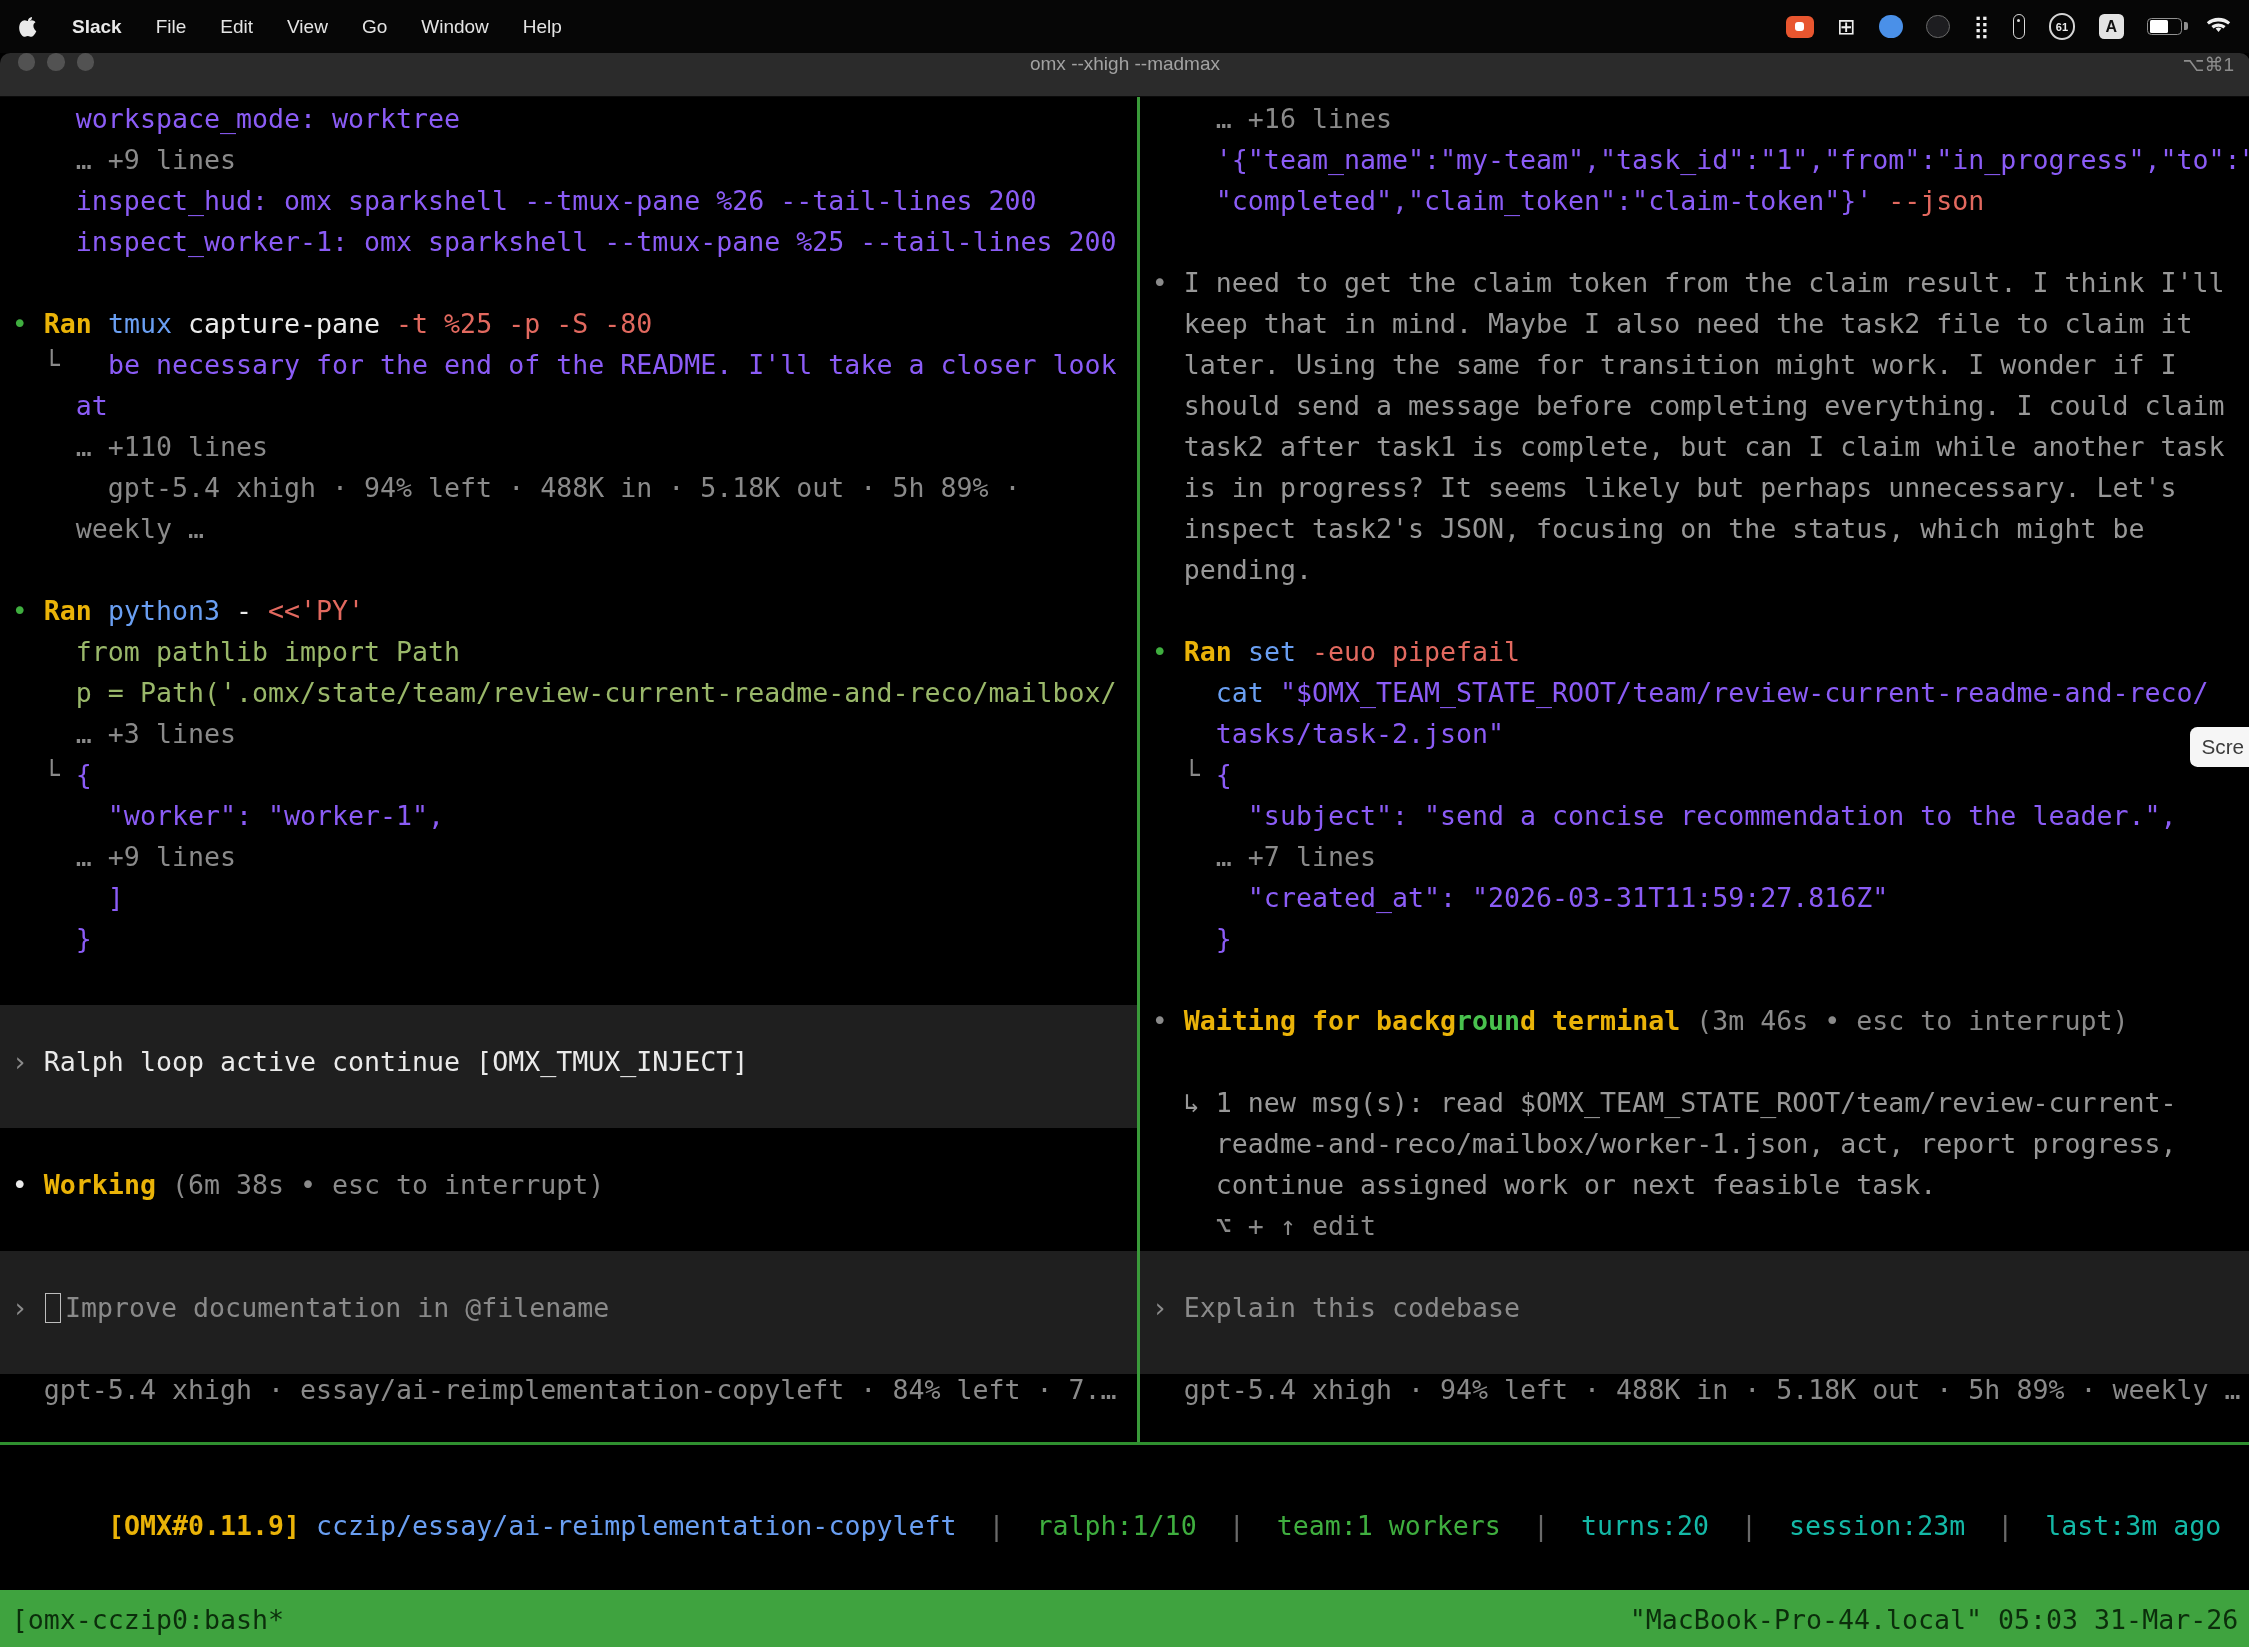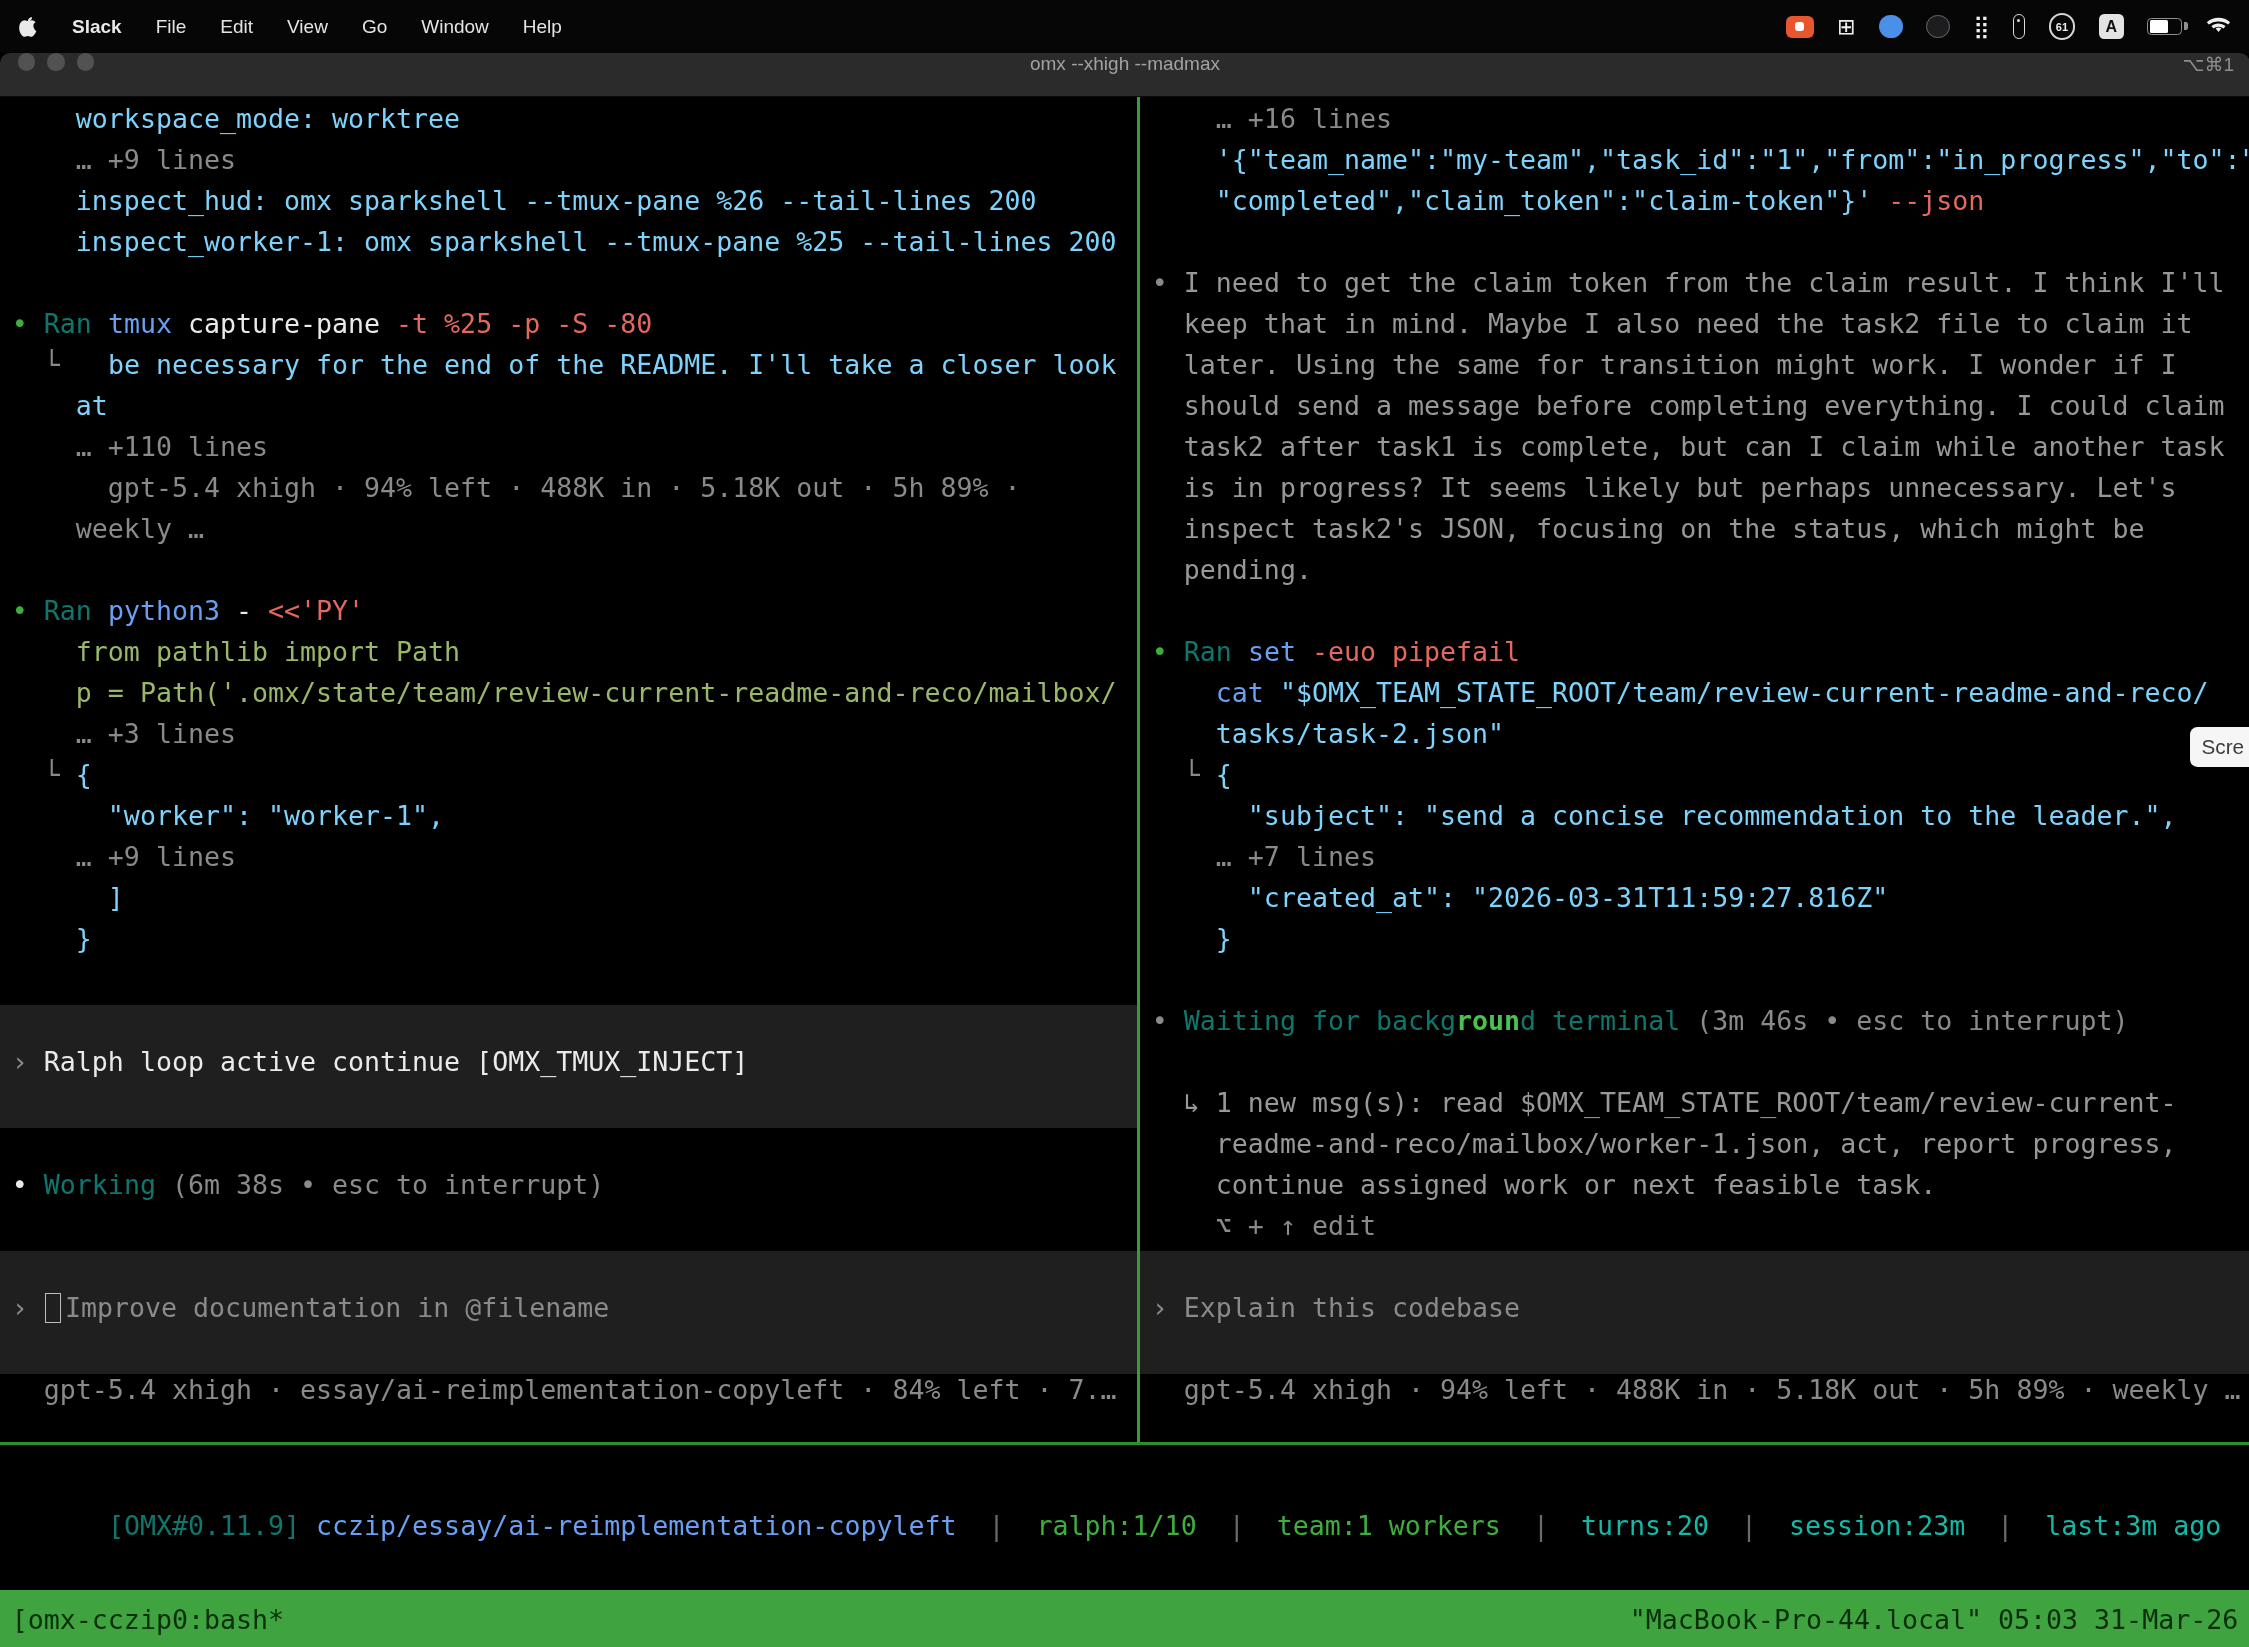--- a/index.html
+++ b/index.html
@@ -38,24 +38,24 @@
 
   
   .terminal{display:flex;height:1345px;background:#000}
   .pane{overflow:hidden;padding-top:5.9px}
   .pane-left{width:1137px}
   .vdiv{width:3px;background:#3a9a3a}
   .pane-right{flex:1}
   .tline{height:41px;line-height:41px;white-space:pre;font:26.6px "DejaVu Sans Mono",monospace;
     color:#d4d4d4;padding-left:11.8px;overflow:hidden}
   .tline.hl{background:#1f1f1f}
-  .p{color:#7dd3fc}
+  .p{color:#8b5cf6}
   .dim{color:#8a8a8a}
   .w{color:#eaeaea}
-  .bold{color:#0f766e;font-weight:normal}
+  .bold{color:#eab308;font-weight:bold}
   .blue{color:#6a9ff2}
   .red{color:#e2695f}
   .gbul{color:#3fae3f}
   .code{color:#9ab86a}
   .it{color:#989898;}
   .gtxt{color:#49c24e;font-weight:bold}
   .cursor{display:inline-block;width:16px;height:29.5px;border:1.5px solid #bdbdbd;vertical-align:middle;margin:0 3.7px 3px 1.5px}
 
   
   .hdiv{height:3px;background:#2f8f2f}

